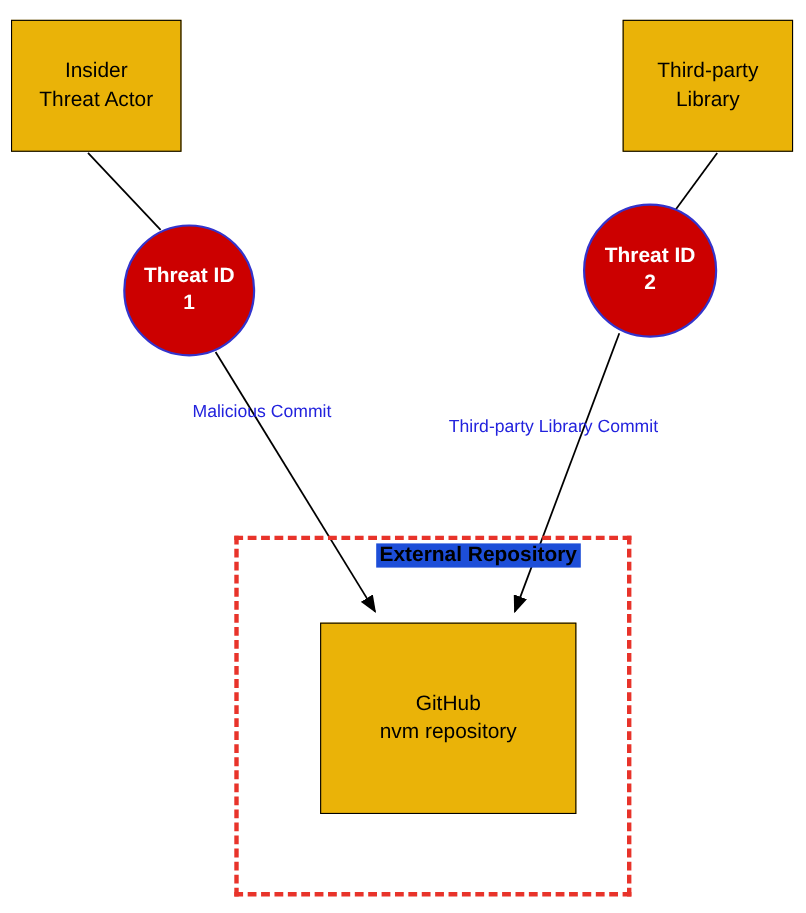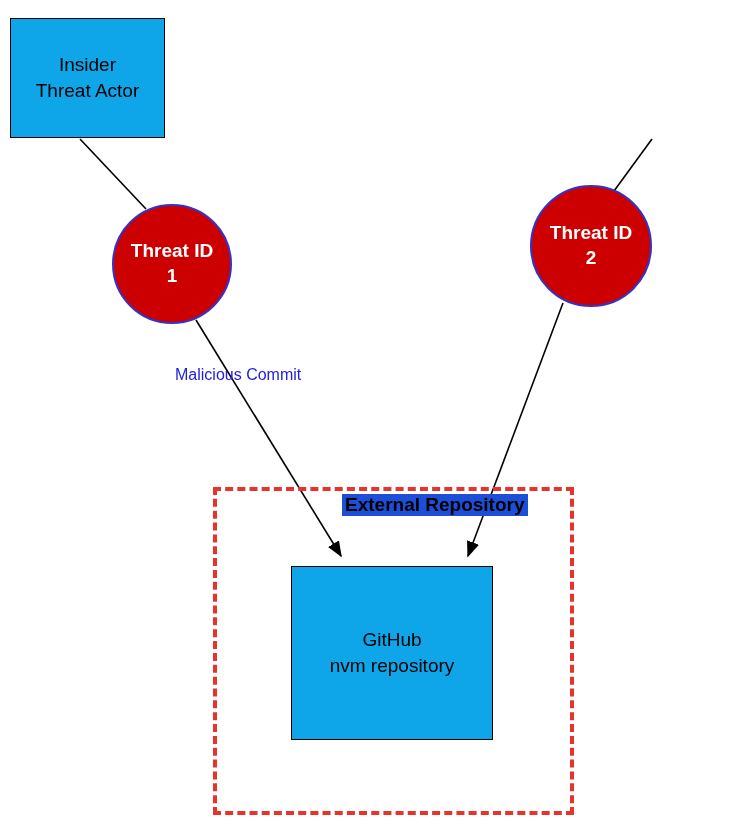--- a/index.html
+++ b/index.html
@@ -22,21 +22,21 @@
     left: 0;
     top: 0;
     width: 733px;
     height: 830px;
     pointer-events: none;
   }
   .node-box {
     position: absolute;
     box-sizing: border-box;
     border: 1.5px solid #000000;
-    background: #0ea5e9;
+    background: #eab308;
     display: flex;
     align-items: center;
     justify-content: center;
     text-align: center;
     color: #000000;
     font-size: 19px;
     line-height: 1.35;
     white-space: pre-line;
   }
   .node-circle {
@@ -95,32 +95,37 @@
   </svg>
 
   <div class="group-box" style="left:213px; top:487px; width:361px; height:328px;"></div>
   <div class="group-title" style="left:342px; top:494px;">External Repository</div>
 
   <div class="node-box" style="left:10px; top:18px; width:155px; height:120px;">
     <span>Insider
 Threat Actor</span>
   </div>
 
+  <div class="node-box" style="left:566px; top:18px; width:155px; height:120px;">
+    <span>Third-party
+Library</span>
+  </div>
 
   <div class="node-circle" style="left:112px; top:204px; width:120px; height:120px;">
     <span>Threat ID
 1</span>
   </div>
 
   <div class="node-circle" style="left:530px; top:185px; width:122px; height:122px;">
     <span>Threat ID
 2</span>
   </div>
 
-  <div class="node-box" style="left:291px; top:566px; width:202px; height:174px;">
+  <div class="node-box" style="left:291px; top:566px; width:233px; height:174px;">
     <span>GitHub
 nvm repository</span>
   </div>
 
   <div class="edge-label" style="left:175px; top:366px;">Malicious Commit</div>
 
+  <div class="edge-label" style="left:408px; top:380px;">Third-party Library Commit</div>
 
 </div>
 
 </body></html>

